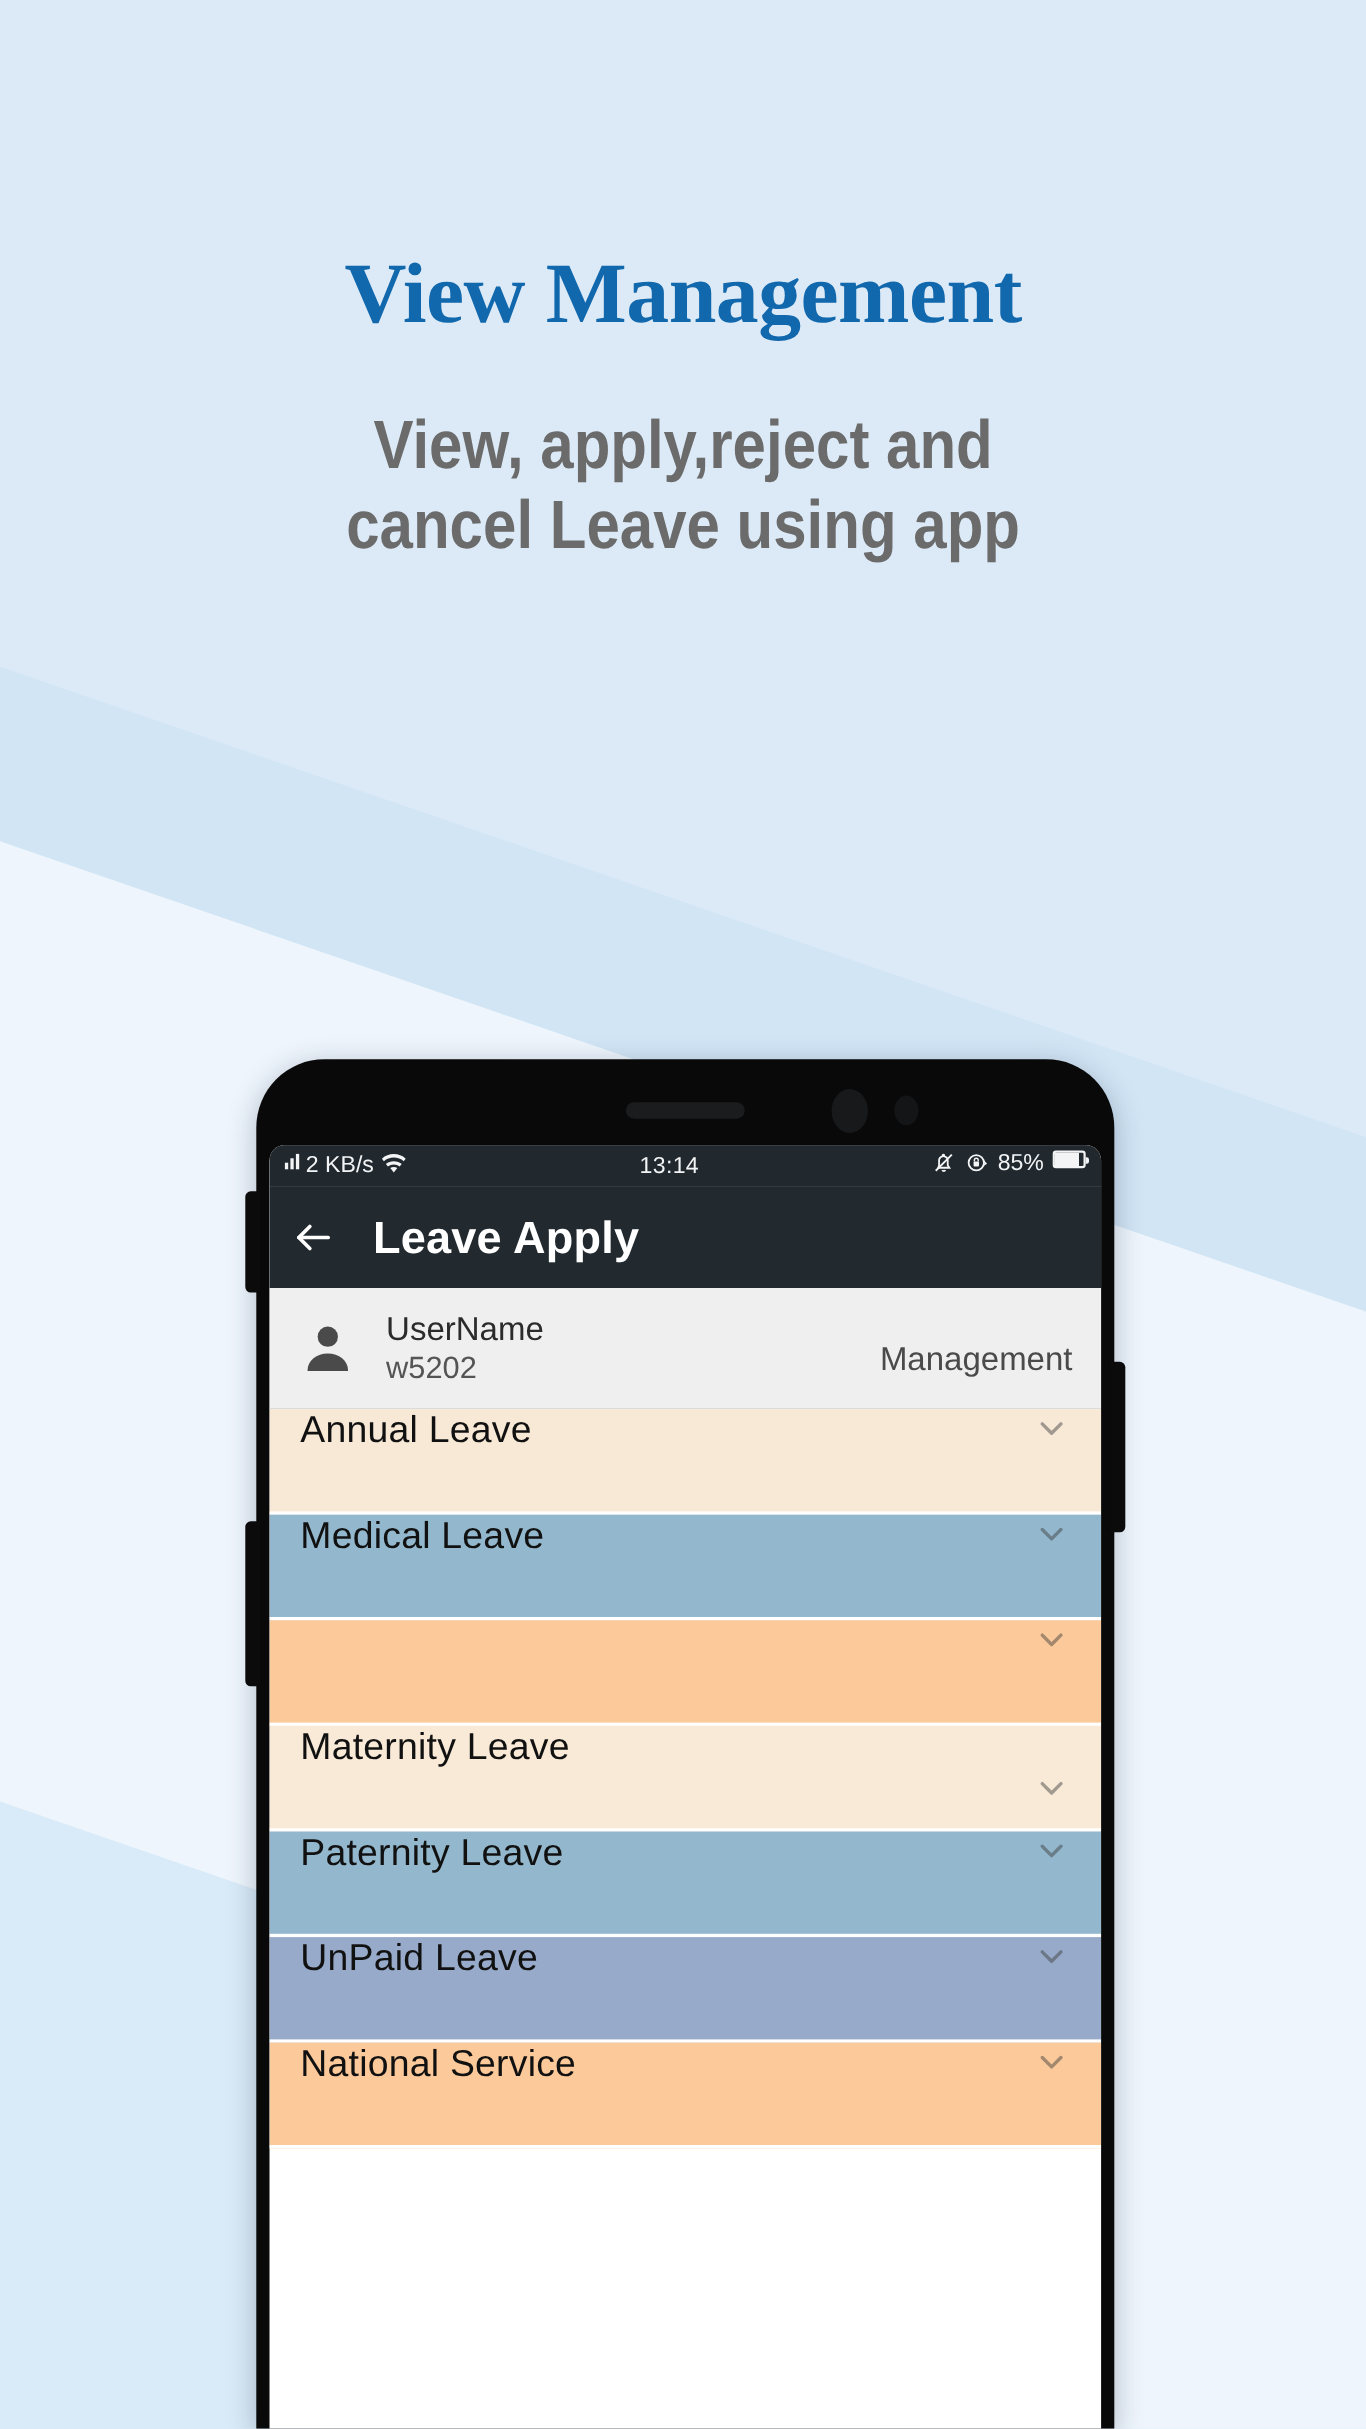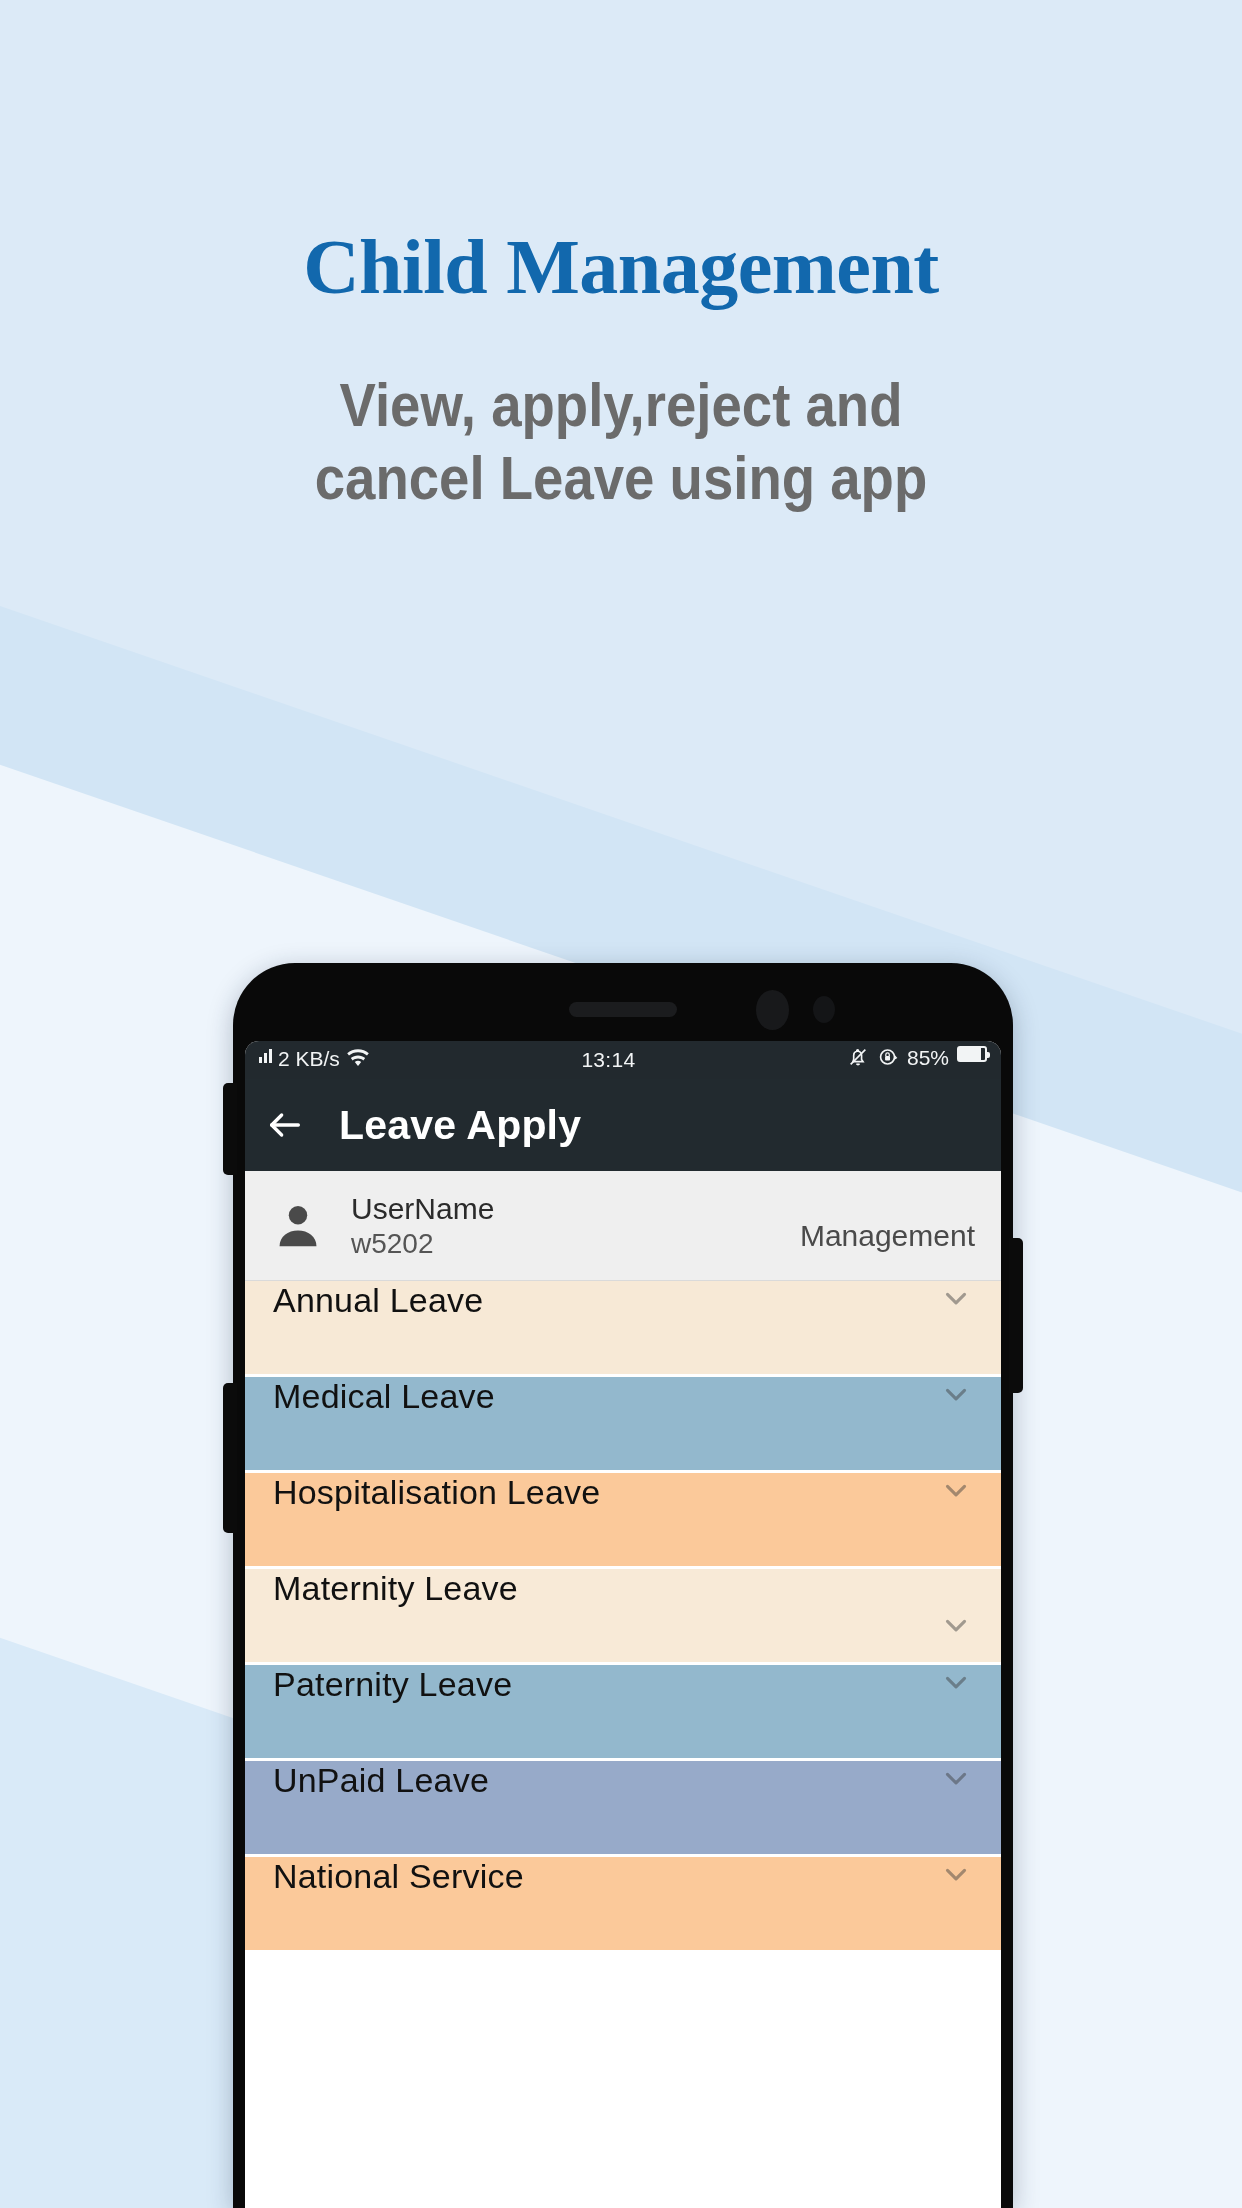--- a/index.html
+++ b/index.html
@@ -155,21 +155,21 @@
 </head>
 <body>
 
 <div id="bg">
   <div class="band band-a"></div>
   <div class="band band-b"></div>
   <div class="band band-c"></div>
 </div>
 
 <div id="headings">
-  <div id="title">Child Management</div>
+  <div id="title">View Management</div>
   <div id="subtitle">View, apply,reject and
 cancel Leave using app</div>
 </div>
 
 <div id="phone">
   <div id="phone-body">
     <div class="btn-side btn-l1"></div>
     <div class="btn-side btn-l2"></div>
     <div class="btn-side btn-r1"></div>
 
@@ -250,21 +250,20 @@
                 <path d="M6 9.5l6 6 6-6"></path>
               </svg></span>
           </div>
           <div class="leave-row" style="background: rgb(147, 184, 205);">
             <span class="leave-label">Medical Leave</span>
             <span class="chev"><svg viewBox="0 0 24 24" fill="none" stroke="#3a3a3a" stroke-width="2.2" stroke-linecap="round" stroke-linejoin="round">
                 <path d="M6 9.5l6 6 6-6"></path>
               </svg></span>
           </div>
           <div class="leave-row" style="background: rgb(251, 201, 154);">
-            <span class="leave-label">Hospitalisation Leave</span>
             <span class="chev"><svg viewBox="0 0 24 24" fill="none" stroke="#3a3a3a" stroke-width="2.2" stroke-linecap="round" stroke-linejoin="round">
                 <path d="M6 9.5l6 6 6-6"></path>
               </svg></span>
           </div>
           <div class="leave-row" style="background: rgb(248, 234, 215); flex-direction: column;">
             <span class="leave-label">Maternity Leave</span>
             <span class="chev"><svg viewBox="0 0 24 24" fill="none" stroke="#3a3a3a" stroke-width="2.2" stroke-linecap="round" stroke-linejoin="round">
                 <path d="M6 9.5l6 6 6-6"></path>
               </svg></span>
           </div>

